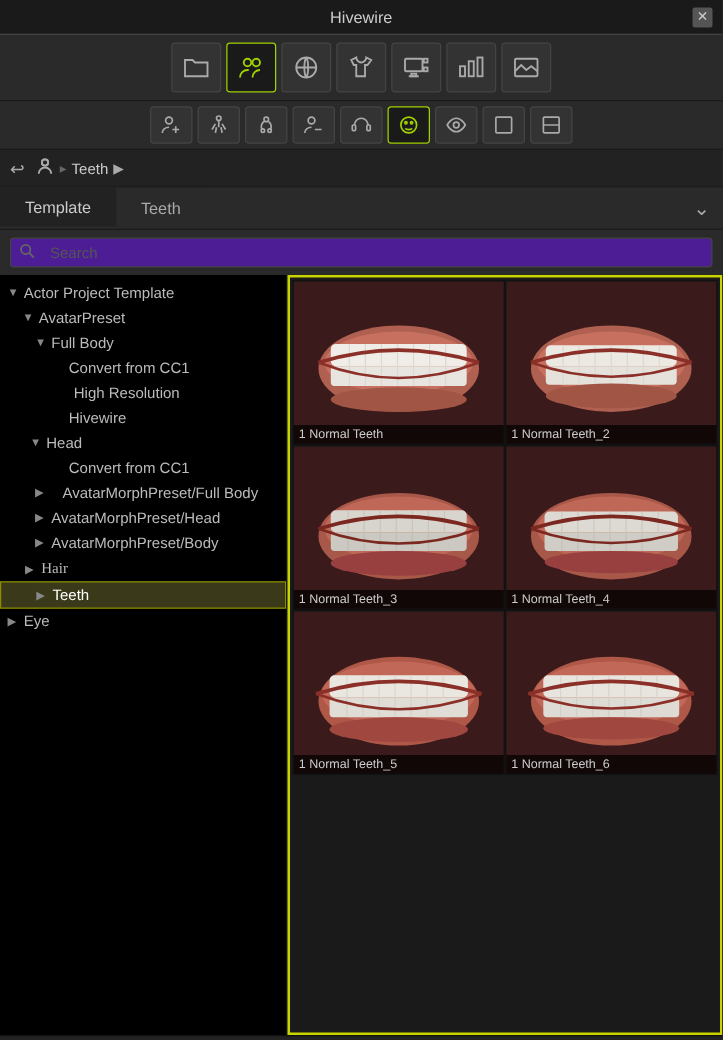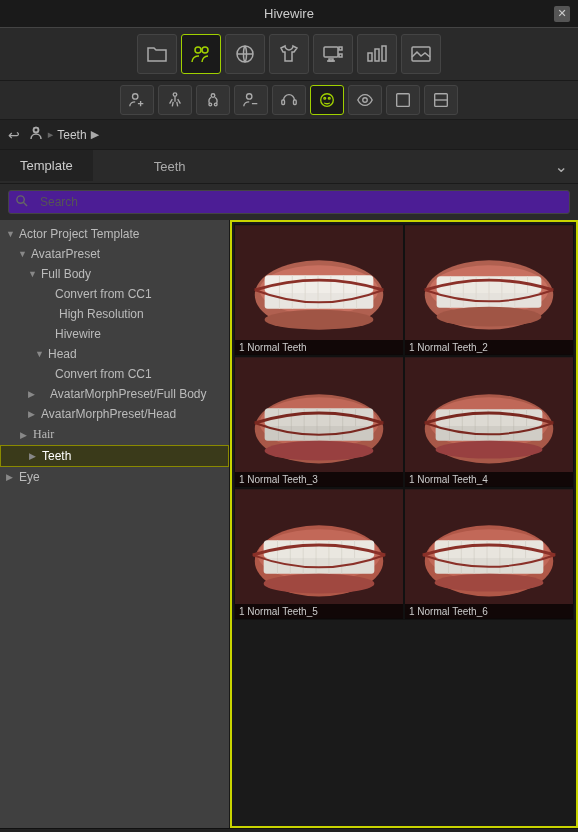--- a/index.html
+++ b/index.html
@@ -138,21 +138,20 @@
       color: #aaa;
       font-size: 11px;
     }
 
     
     .tab-bar {
       display: flex;
       background: #2a2a2a;
       border-bottom: 1px solid #1a1a1a;
       align-items: center;
-      gap: 41px;
     }
     .tab {
       padding: 8px 20px;
       cursor: pointer;
       font-size: 13px;
       color: #aaa;
       background: #2a2a2a;
       border: none;
       outline: none;
     }
@@ -209,21 +208,21 @@
     .content-split {
       display: flex;
       flex: 1;
       overflow: hidden;
     }
 
     
     .tree-panel {
       width: 230px;
       min-width: 230px;
-      background: #404040;
+      background: #000000;
       overflow-y: auto;
       padding: 4px 0;
       border-right: 1px solid #1a1a1a;
     }
     .tree-item {
       padding: 3px 6px;
       cursor: pointer;
       white-space: nowrap;
       font-size: 12px;
       color: #bbb;
@@ -493,40 +492,44 @@
       <div class="tree-item" style="padding-left:46px;">
         <span class="tree-arrow leaf"></span>
         <span>High Resolution</span>
       </div>
 
       <div class="tree-item" style="padding-left:42px;">
         <span class="tree-arrow leaf"></span>
         <span>Hivewire</span>
       </div>
 
-      <div class="tree-item" style="padding-left:35px;">
+      <div class="tree-item" style="padding-left:24px;">
         <span class="tree-arrow open"></span>
         <span>Head</span>
       </div>
 
       <div class="tree-item" style="padding-left:42px;">
         <span class="tree-arrow leaf"></span>
         <span>Convert from CC1</span>
       </div>
 
       <div class="tree-item" style="padding-left:28px;gap:12px;">
         <span class="tree-arrow closed"></span>
         <span>AvatarMorphPreset/Full Body</span>
       </div>
 
       <div class="tree-item" style="padding-left:28px;">
         <span class="tree-arrow closed"></span>
         <span>AvatarMorphPreset/Head</span>
       </div>
 
+      <div class="tree-item" style="padding-left:28px;">
+        <span class="tree-arrow closed"></span>
+        <span>AvatarMorphPreset/Body</span>
+      </div>
 
       <div class="tree-item" style="padding-left:20px;font-family:Liberation Serif, serif;">
         <span class="tree-arrow closed"></span>
         <span>Hair</span>
       </div>
 
       <div class="tree-item selected" style="padding-left:28px;">
         <span class="tree-arrow closed"></span>
         <span>Teeth</span>
       </div>

